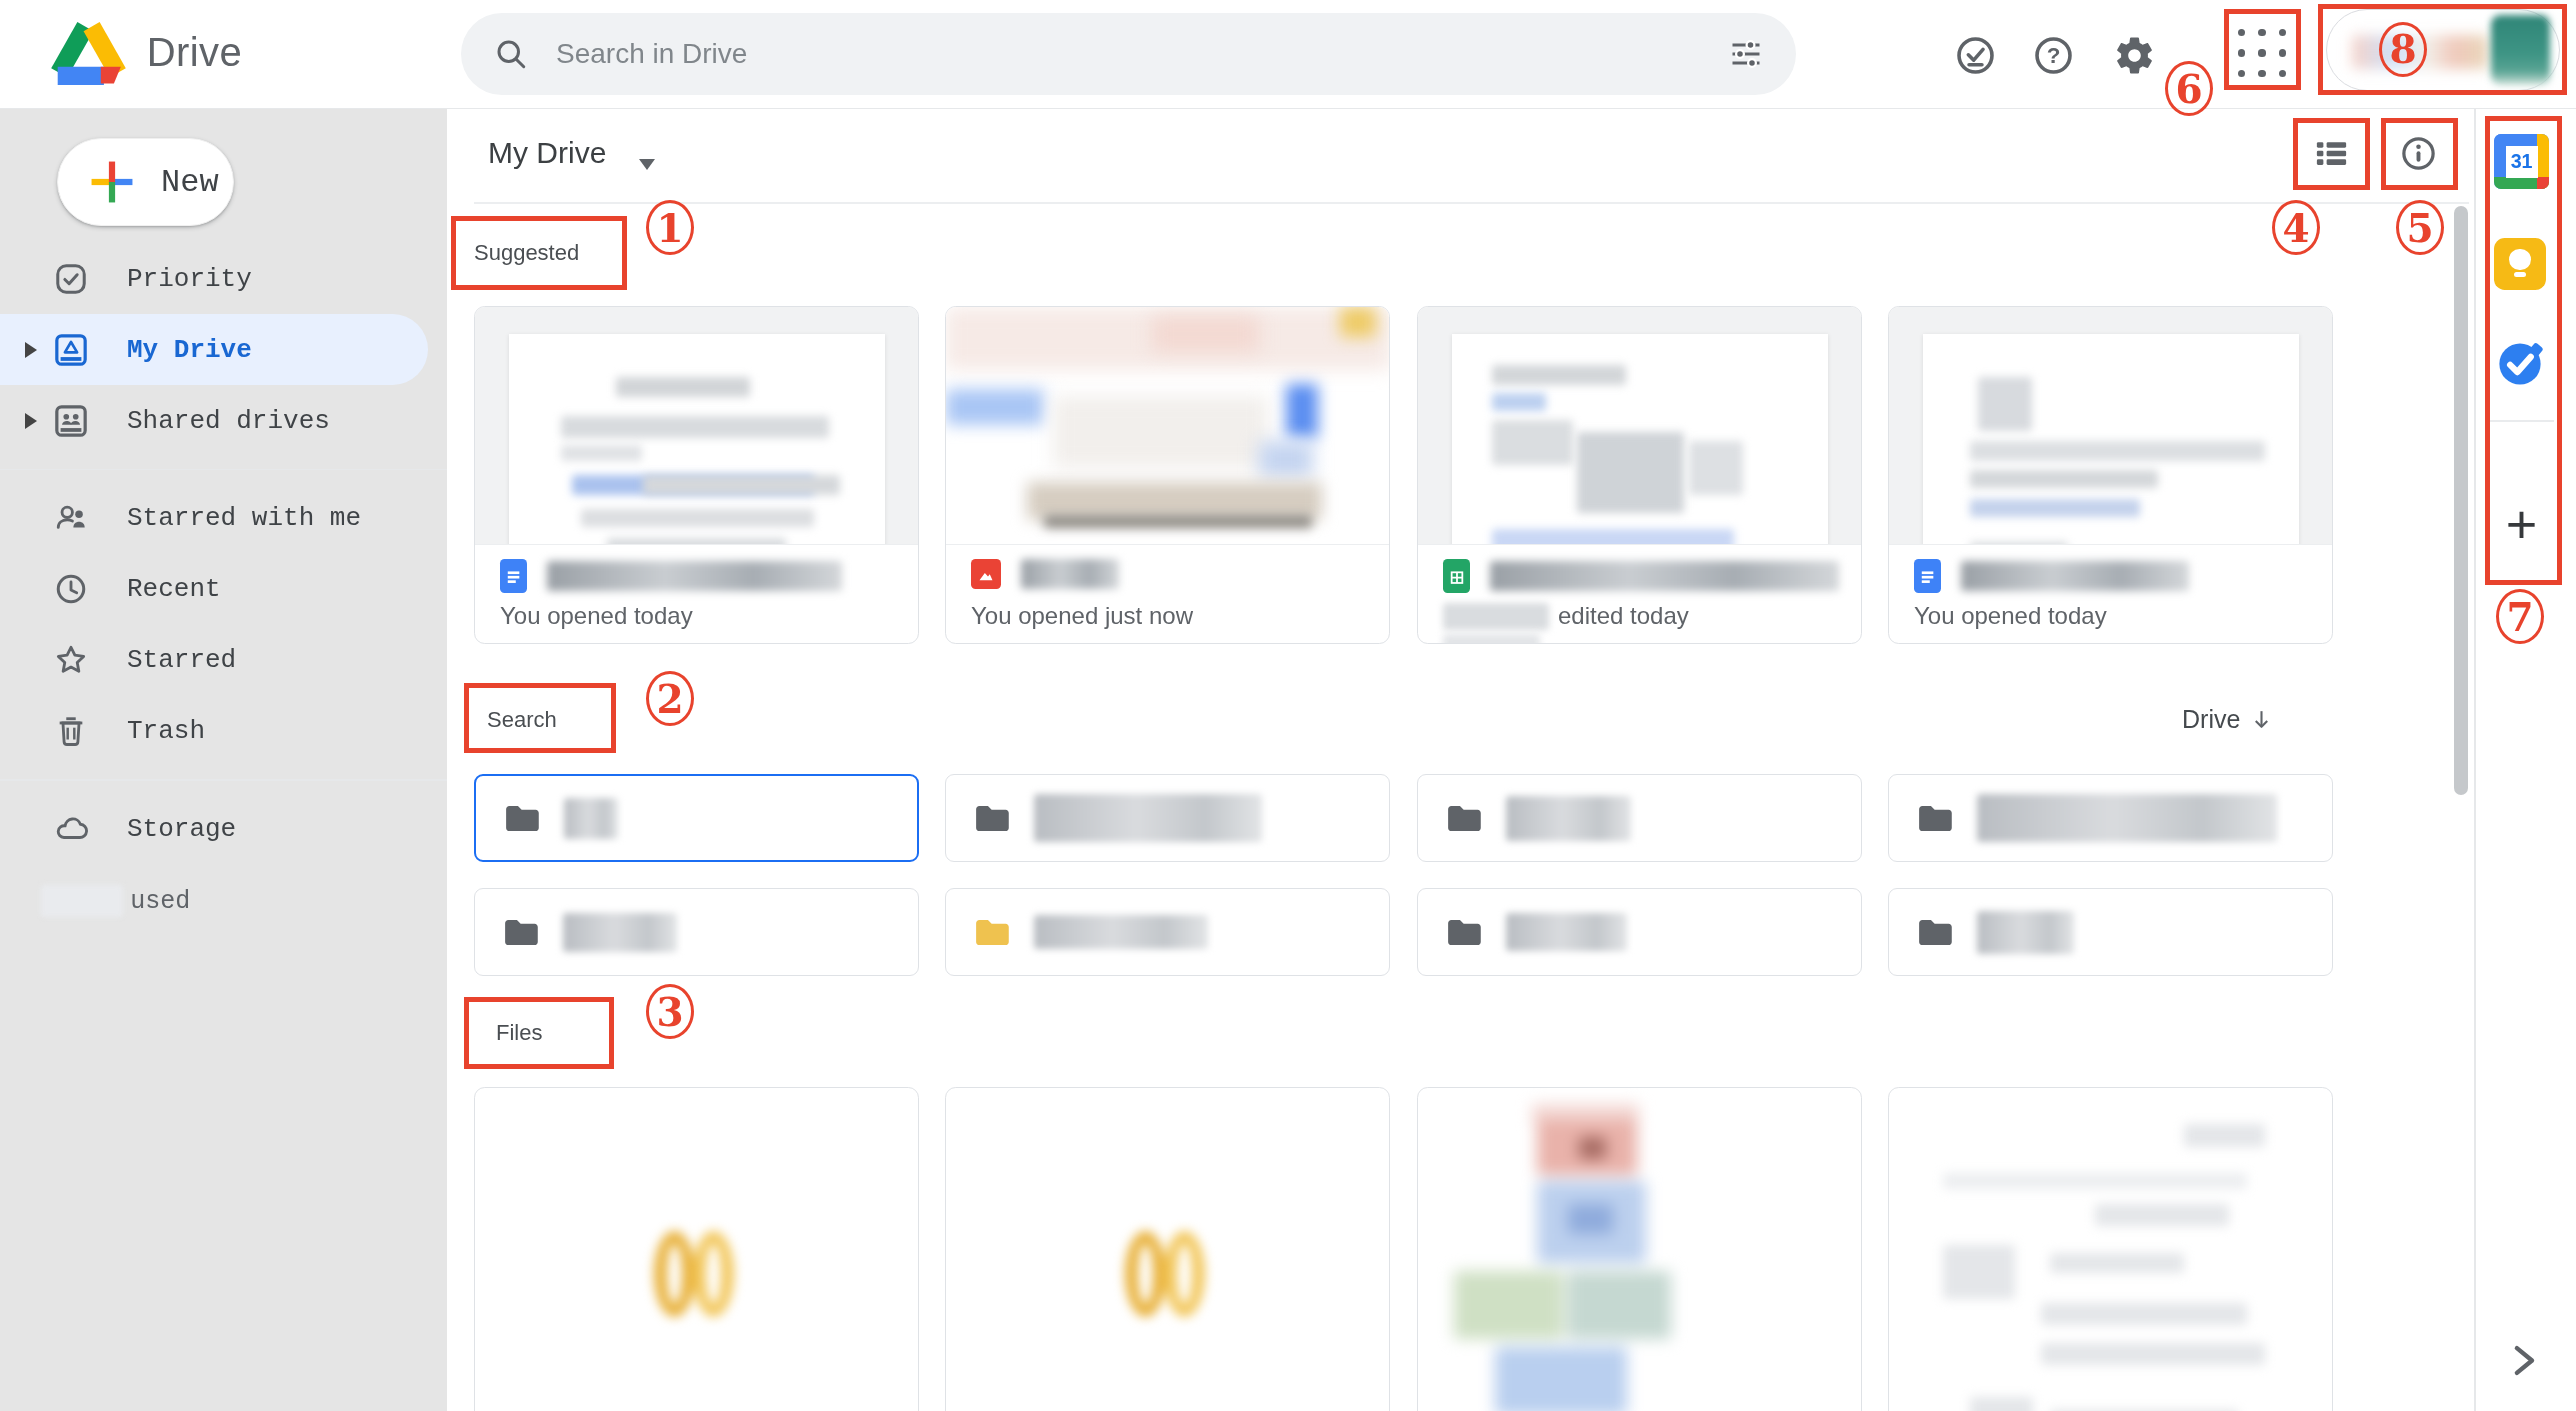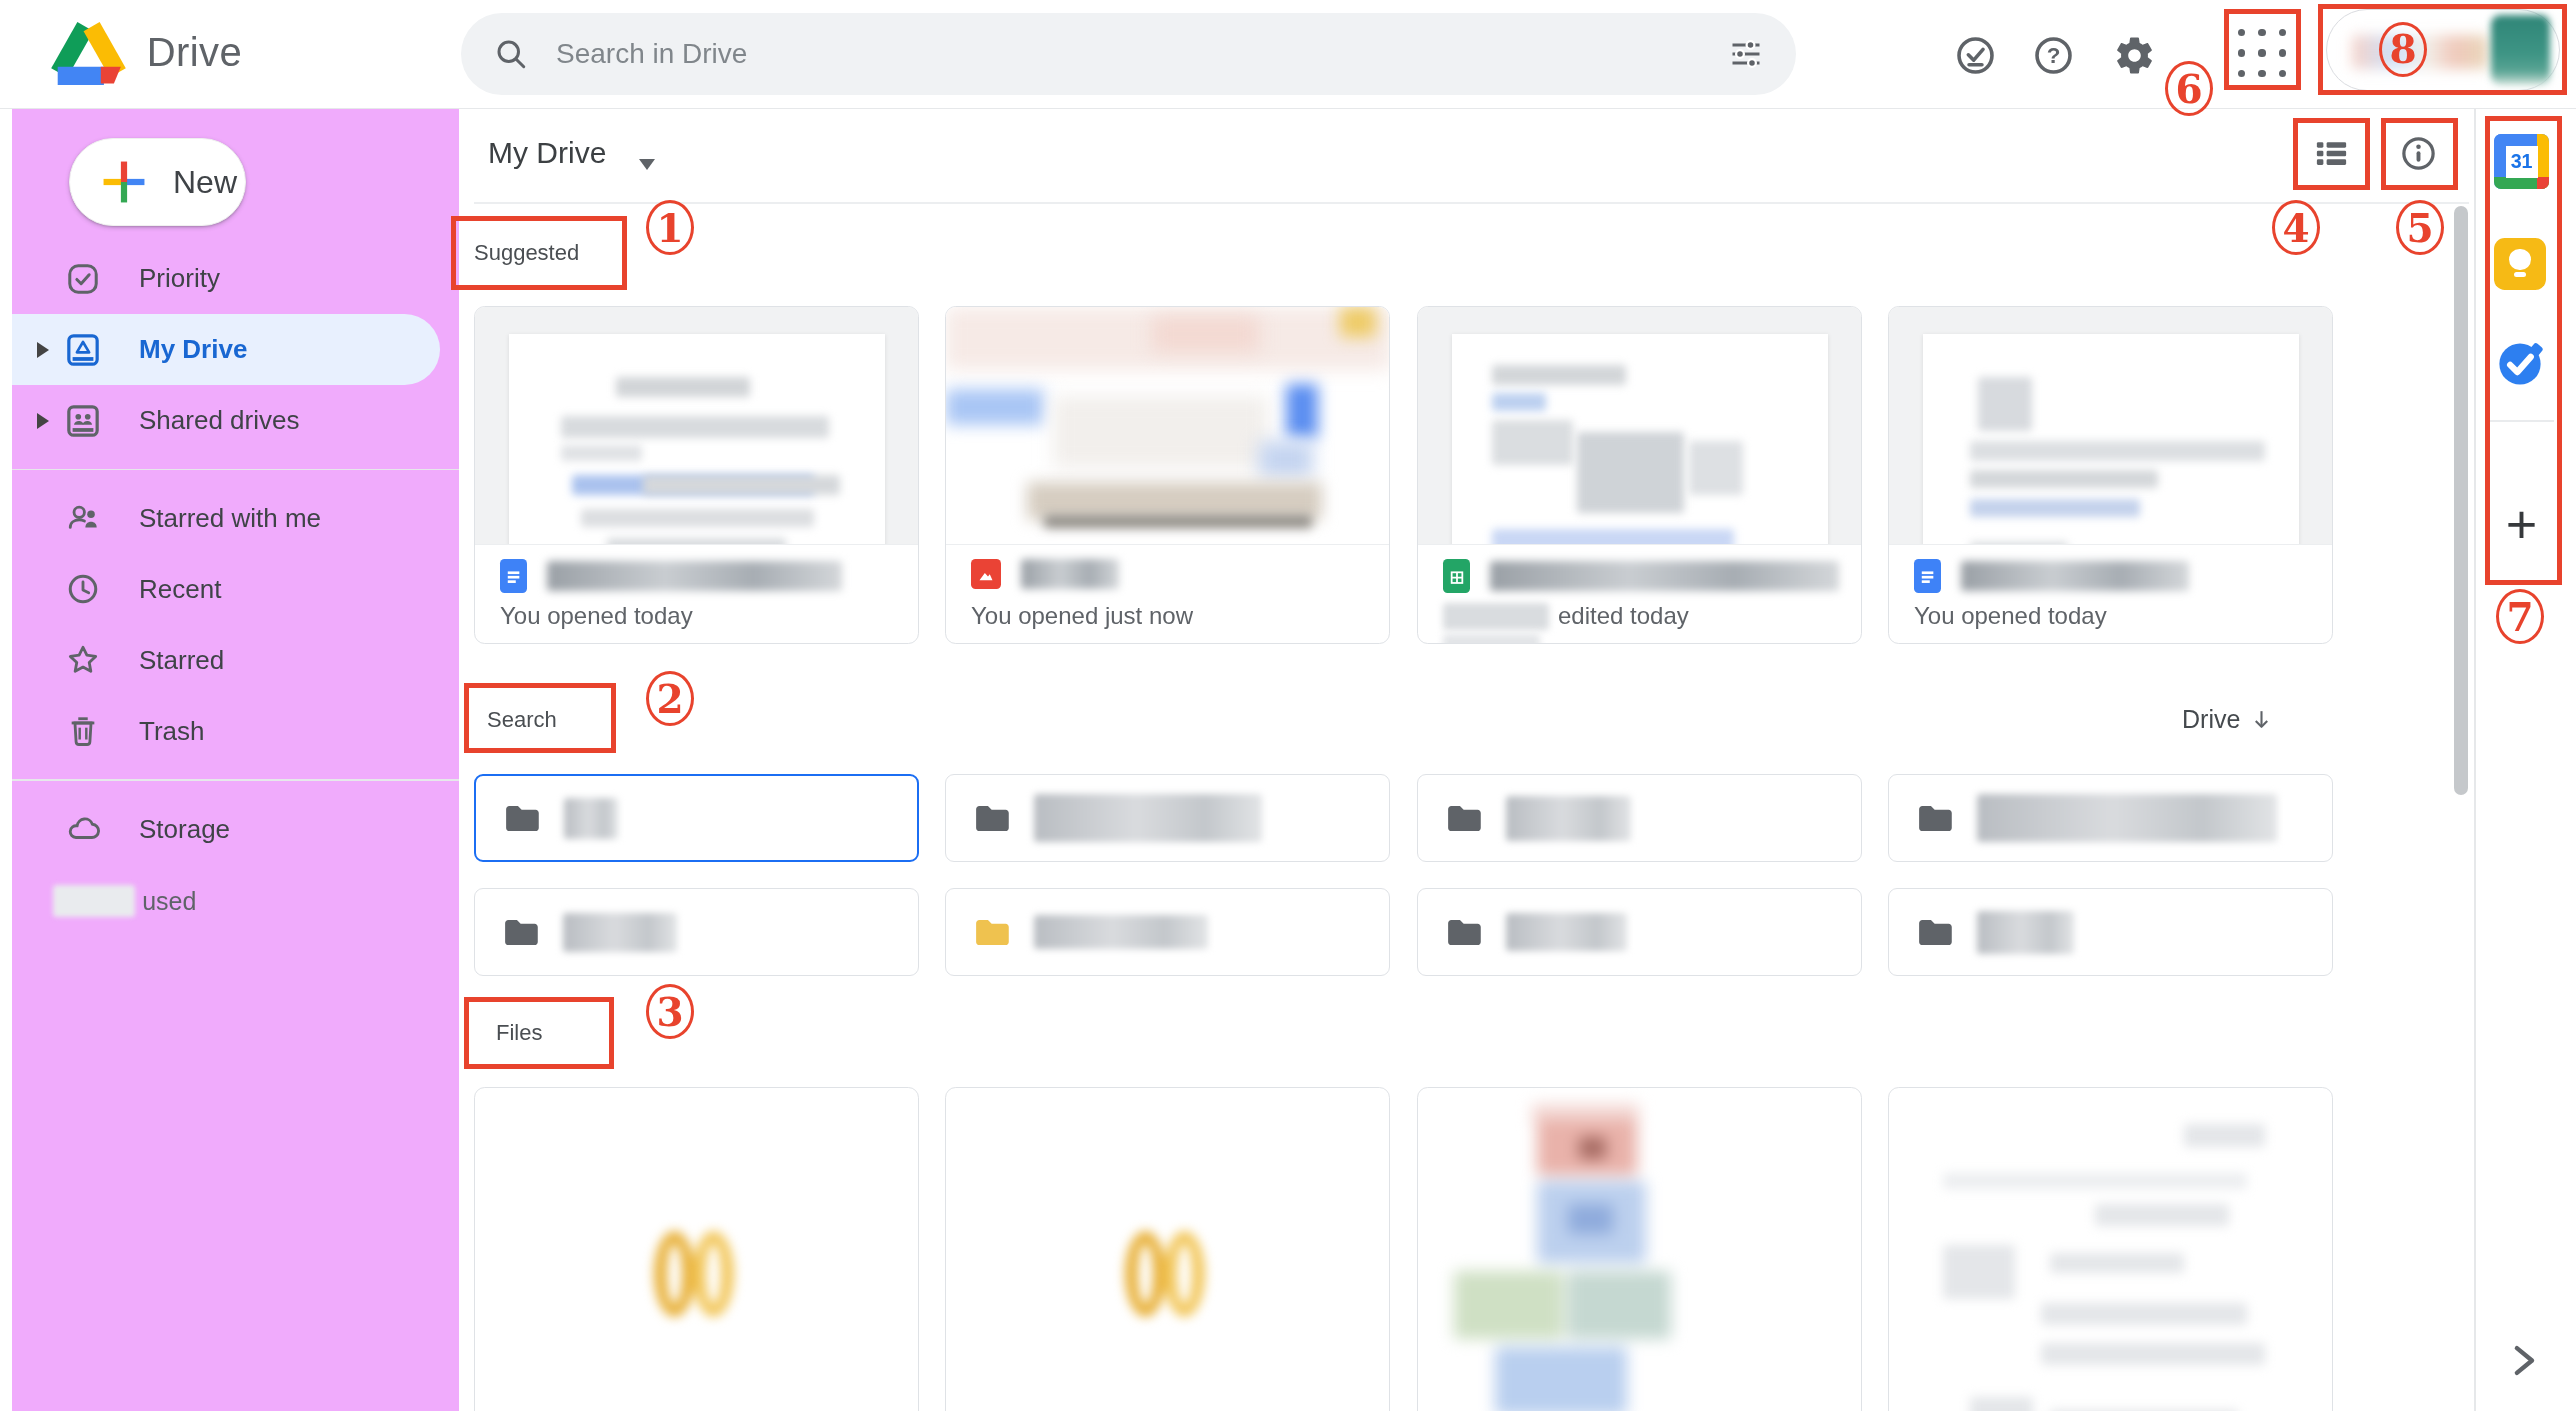--- a/index.html
+++ b/index.html
@@ -26,21 +26,21 @@
   .tb-icon{position:absolute;top:32px;width:47px;height:47px;display:flex;align-items:center;justify-content:center;}
   .apps-grid{position:absolute;left:2236px;top:27px;width:52px;height:52px;display:grid;grid-template-columns:repeat(3,1fr);gap:9px;place-items:center;}
   .apps-grid i{width:7.2px;height:7.2px;border-radius:50%;background:#5f6368;}
   .account-pill{position:absolute;left:2326px;top:9px;width:234px;height:82px;background:#fff;border:1.8px solid #dadce0;border-radius:41px;}
   .acct-name-blur{position:absolute;left:25px;top:25px;width:136px;height:34px;border-radius:5.4px;filter:blur(6.3px);
     background:linear-gradient(90deg,#f6d2c8,#cfe0f7 30%,#f3efe9 55%,#f0c9bc 75%,#e8d6b9);}
   .acct-avatar{position:absolute;right:9px;top:5.4px;width:59px;height:70px;border-radius:9px;filter:blur(3.6px);
     background:linear-gradient(180deg,#2f8577 0%,#3d9484 55%,#58a393 80%,#cfe2da 100%);}
 
   
-  .sidebar{position:absolute;left:12px;top:109px;width:447px;height:1302px;background:#f0abfc;}
+  .sidebar{position:absolute;left:0;top:109px;width:447px;height:1302px;background:#e5e5e5;font-family:Liberation Mono, monospace;}
   .new-btn{position:absolute;left:57px;top:29px;width:177px;height:88px;background:#fff;border:0.9px solid #f0f0f0;border-radius:44px;
     box-shadow:0 1.8px 4.5px rgba(60,64,67,.25),0 0.9px 1.8px rgba(60,64,67,.2);display:flex;align-items:center;padding-left:30px;gap:25px;cursor:pointer;}
   .new-label{font-size:32px;color:#3f4347;}
   .nav{position:absolute;left:0;top:134px;width:447px;}
   .nav-item{position:relative;height:71px;display:flex;align-items:center;}
   .nav-item .arrow{position:absolute;left:25px;width:0;height:0;border-left:12.5px solid #444;border-top:8px solid transparent;border-bottom:8px solid transparent;}
   .nav-icon{position:absolute;left:54px;width:34px;height:34px;display:flex;align-items:center;justify-content:center;}
   .nav-label{position:absolute;left:127px;font-size:26px;color:#3f4347;font-weight:500;}
   .nav-item.selected{background:var(--selbg);border-radius:0 43px 43px 0;width:428px;}
   .nav-item.selected .nav-label{color:var(--selblue);font-weight:700;}

